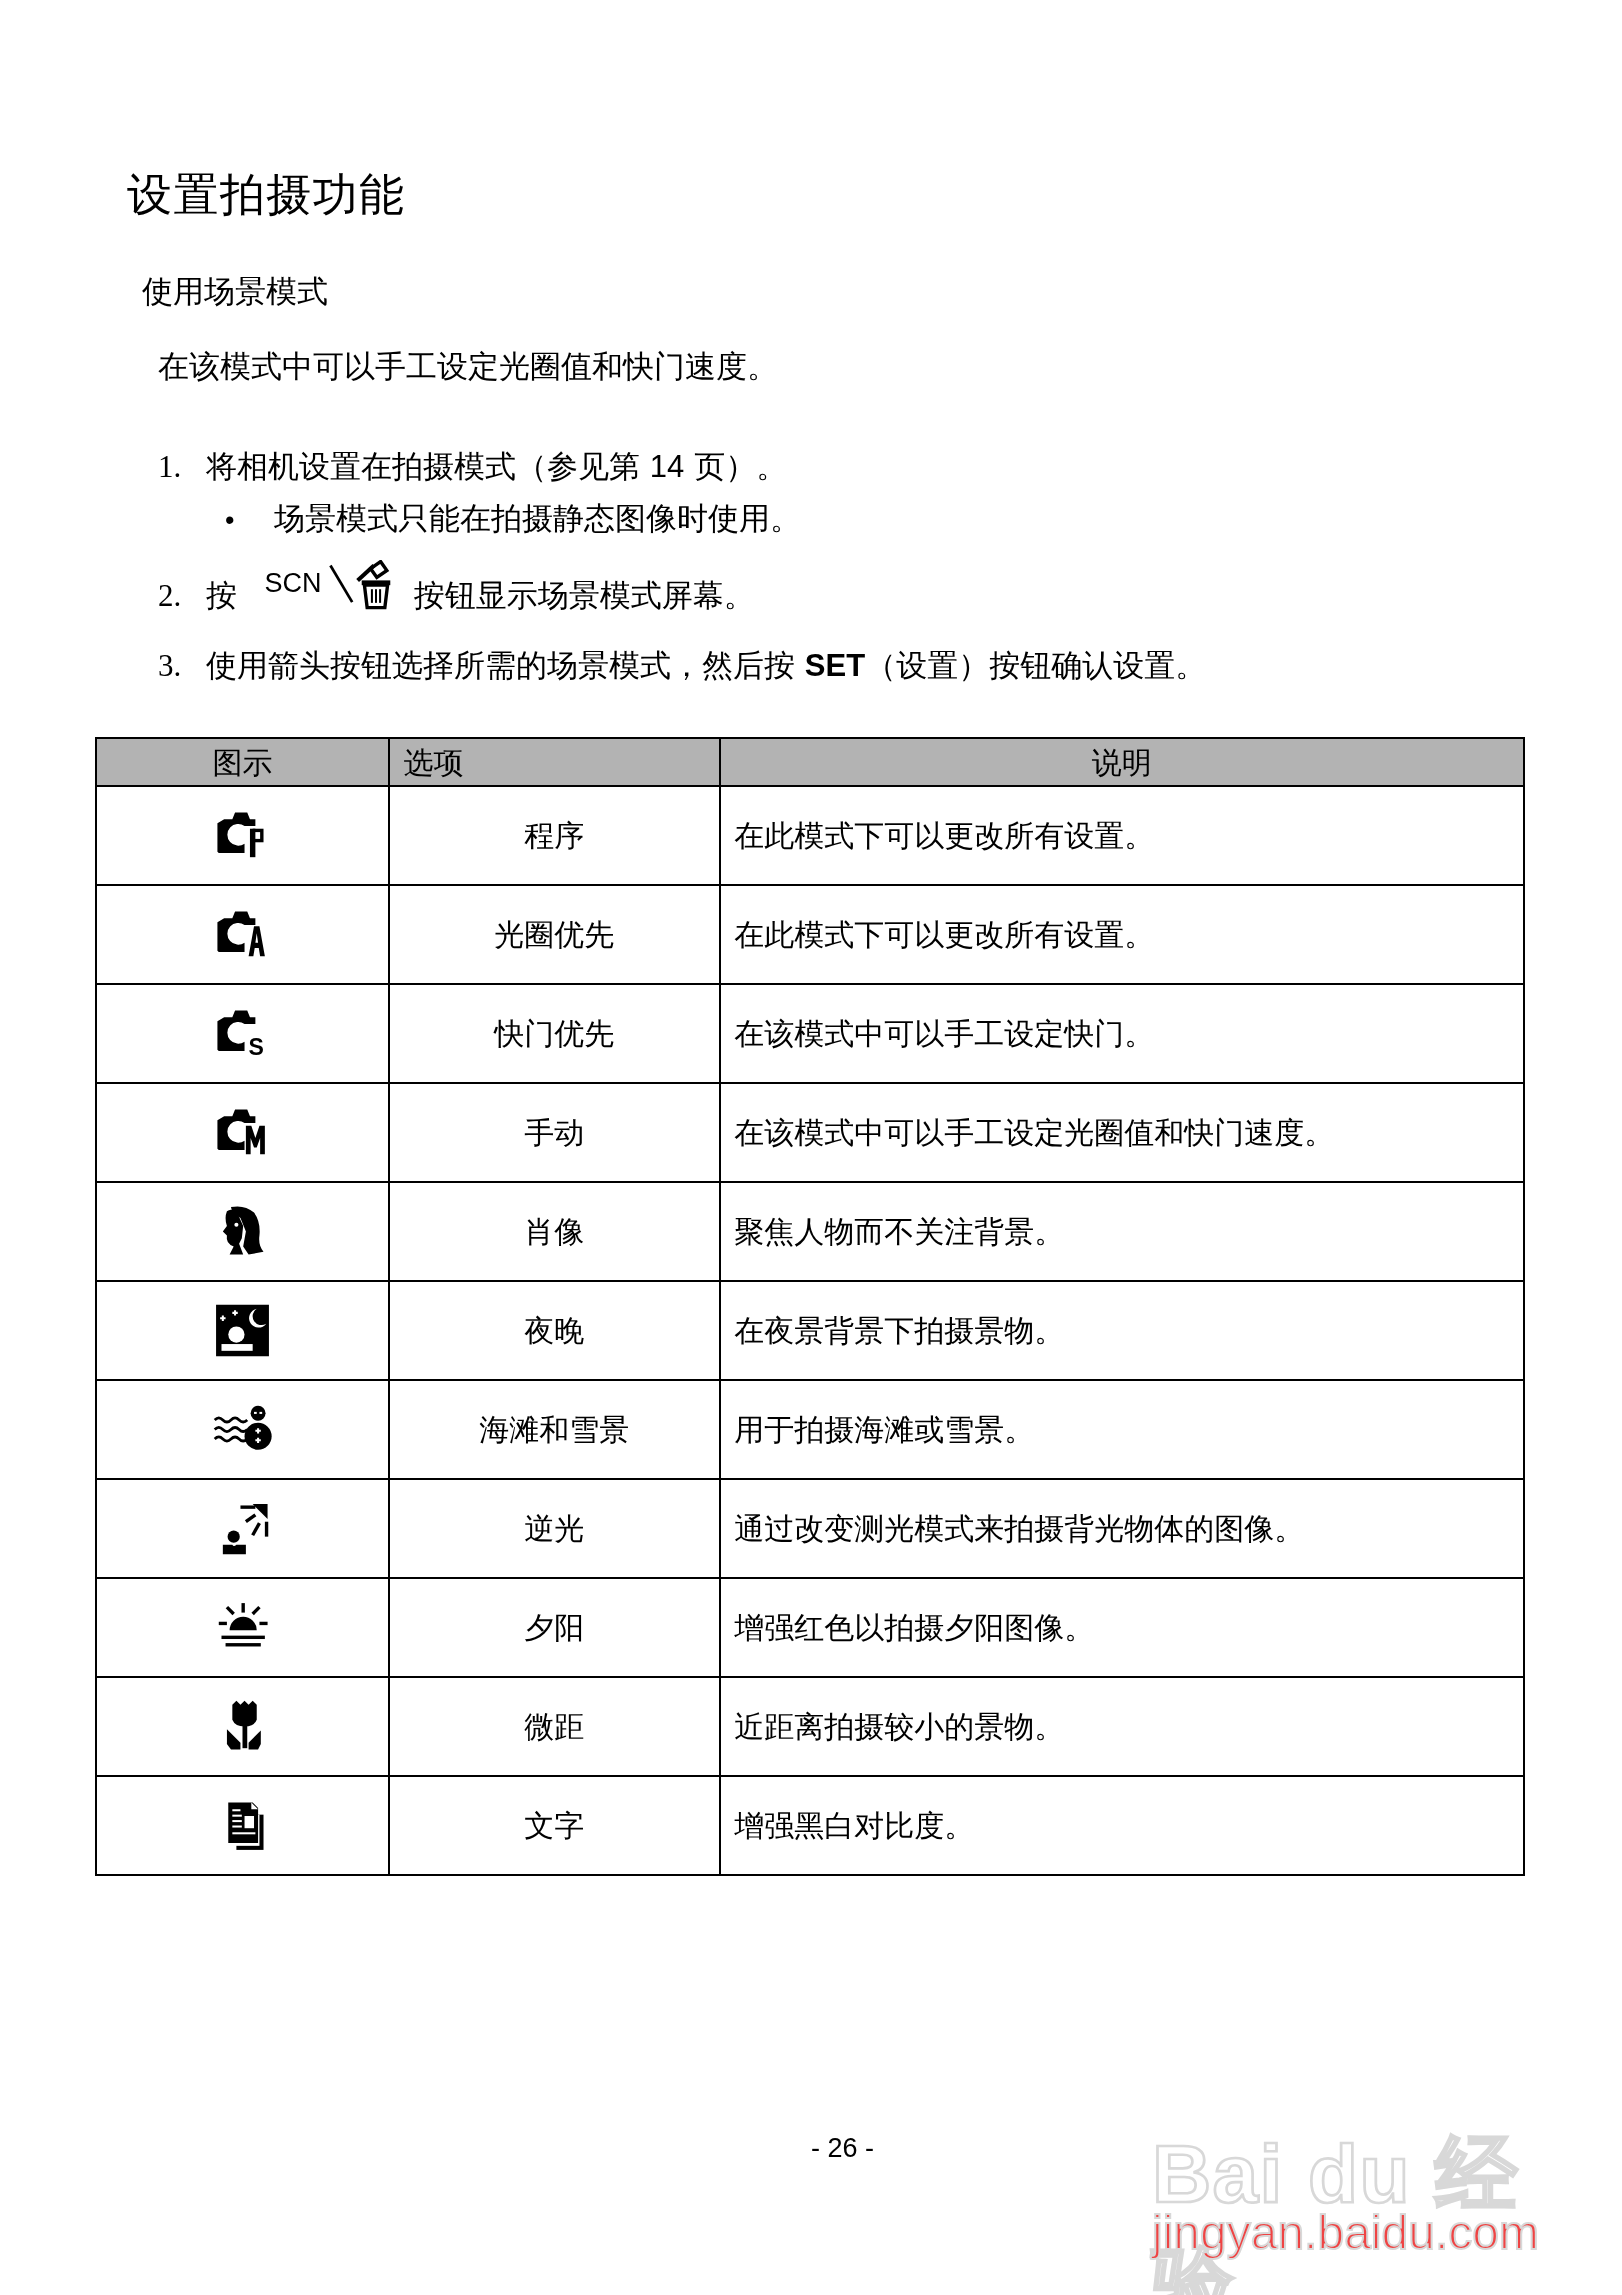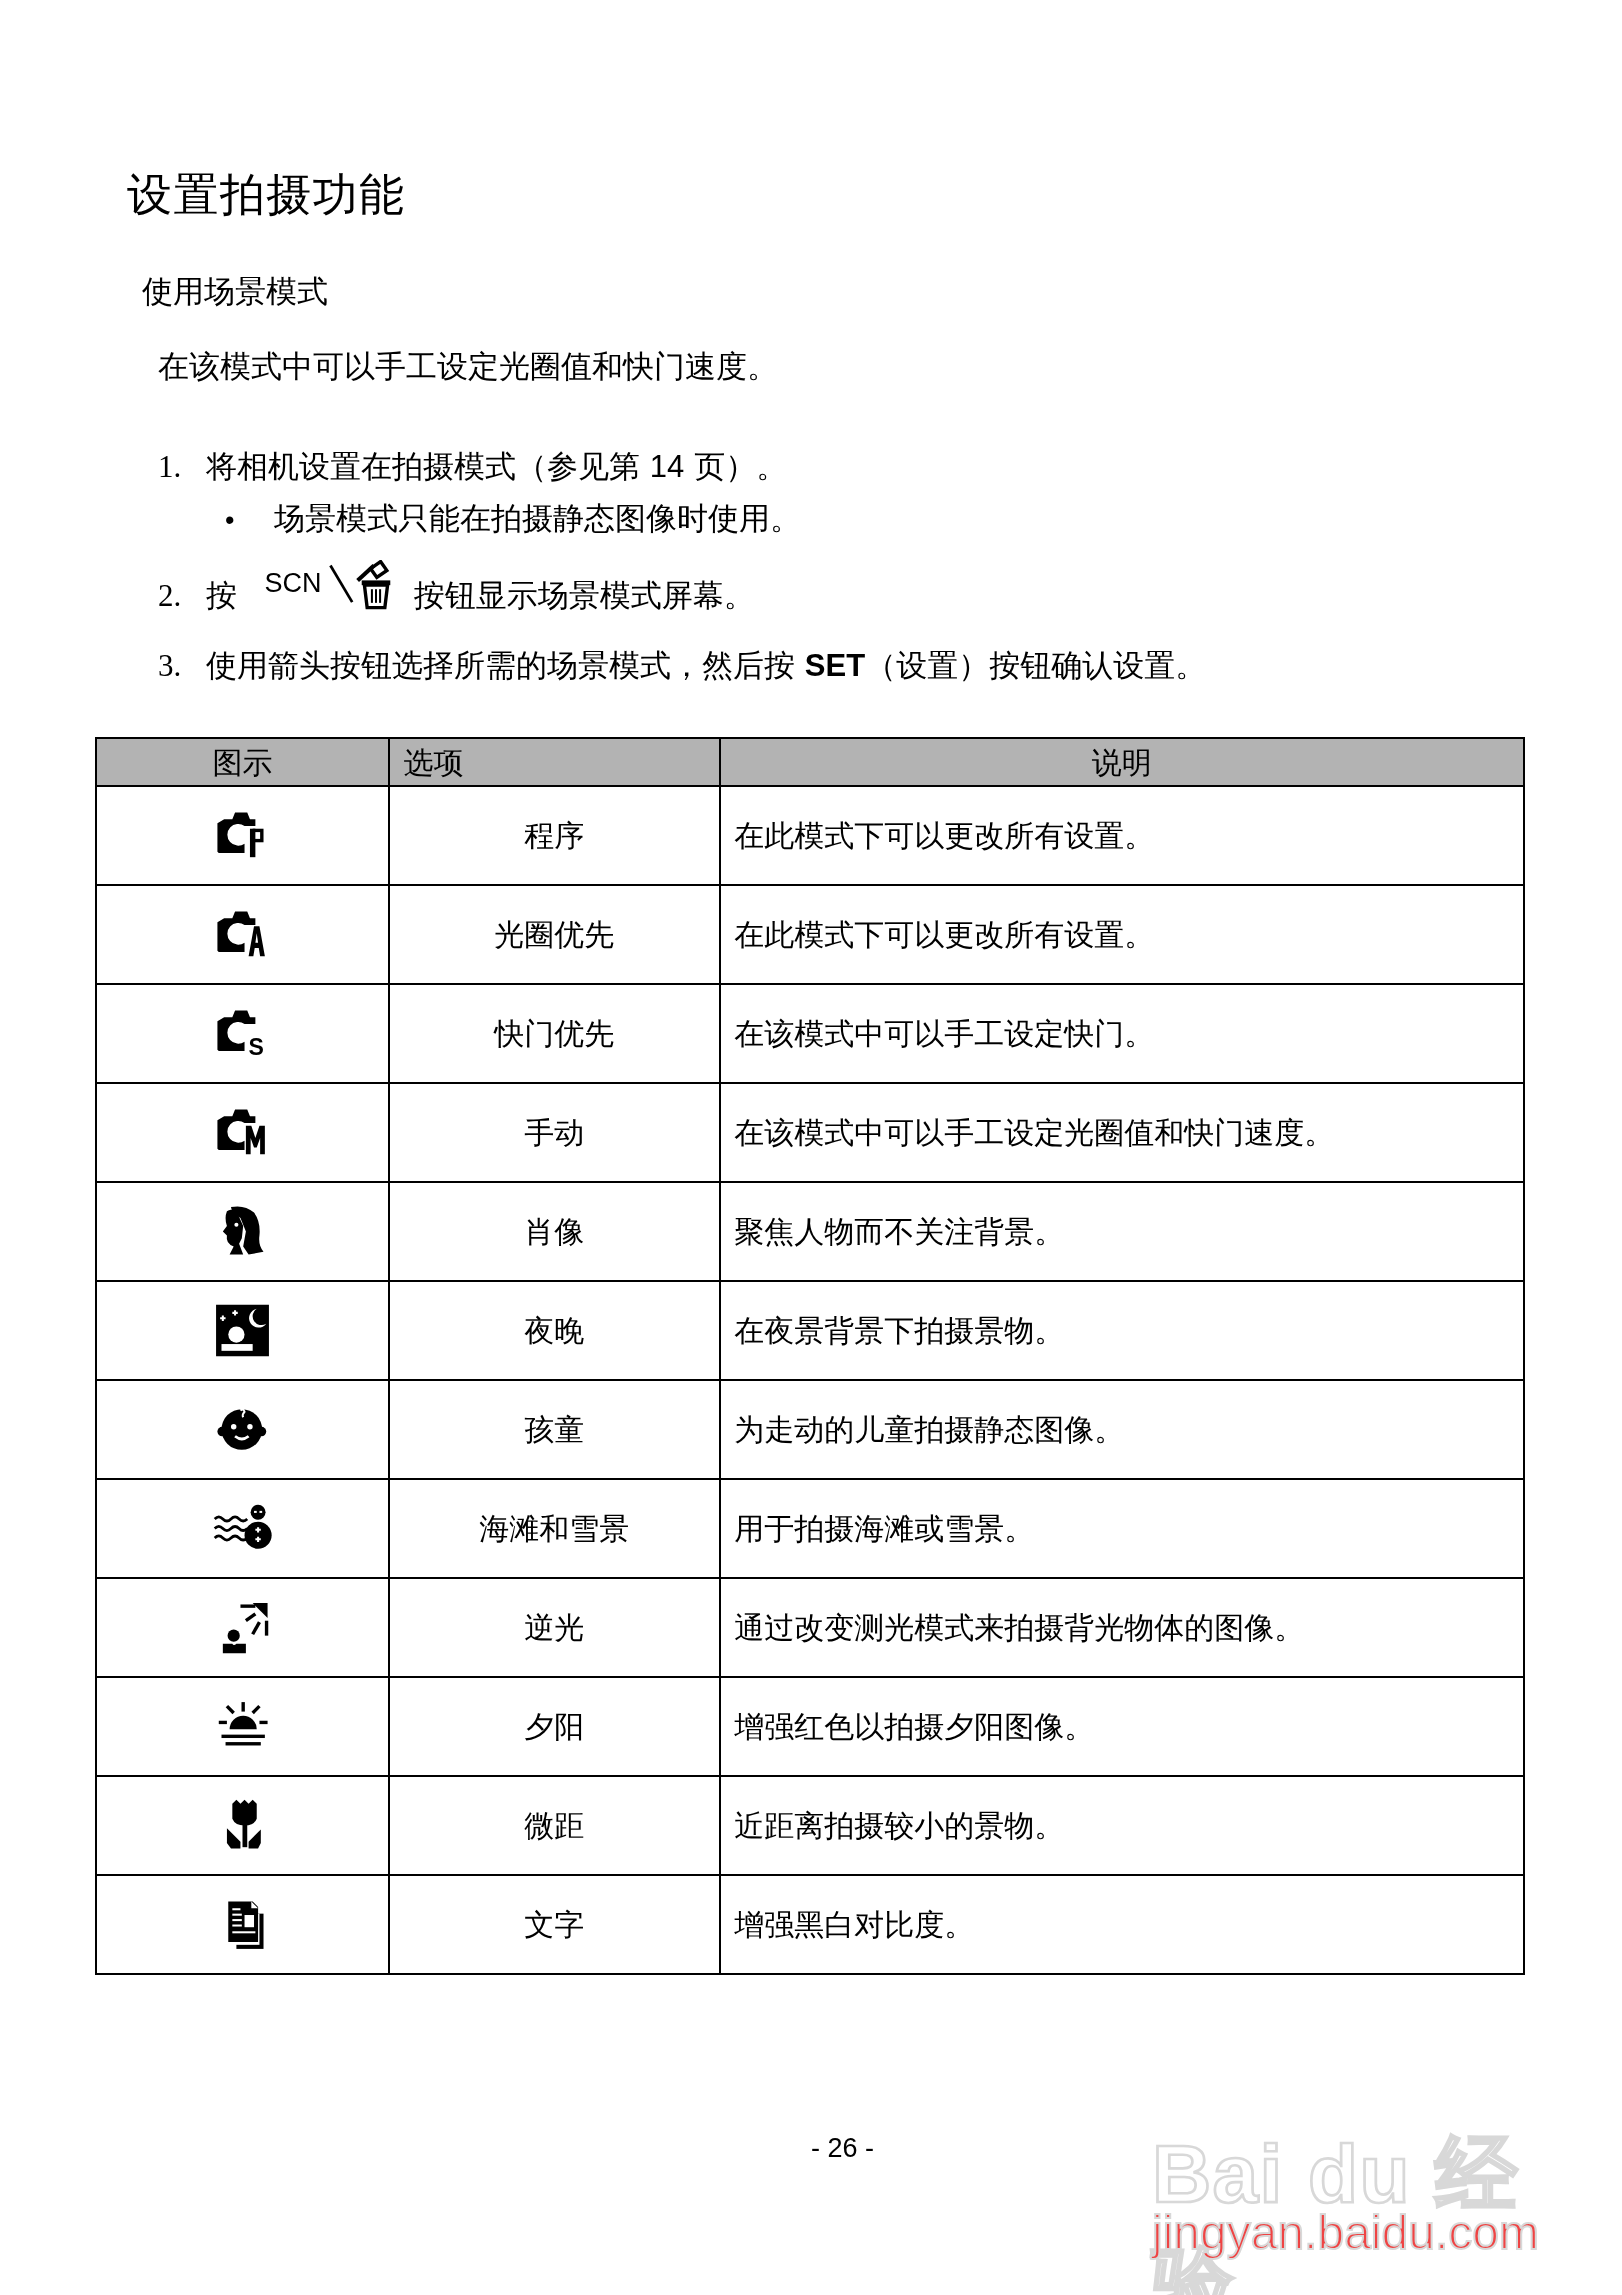--- a/index.html
+++ b/index.html
@@ -142,34 +142,20 @@
             <circle cx="36" cy="46" r="12" fill="#fff"></circle>
             <rect x="14" y="60" width="46" height="10" fill="#fff"></rect>
           </svg>
       </td>
       <td class="opt-cell">夜晚</td>
       <td class="desc-cell">在夜景背景下拍摄景物。</td>
     </tr>
     <tr>
       <td class="icon-cell">
         <svg class="icon" viewBox="0 0 90 80">
-            <circle cx="44" cy="40" r="30" fill="#000"></circle>
-            <rect x="8" y="36" width="72" height="14" rx="7" fill="#000"></rect>
-            <path d="M42 12 Q46 8 48 14 Q44 18 46 22" stroke="#fff" stroke-width="3" fill="none"></path>
-            <circle cx="32" cy="36" r="4" fill="#fff"></circle>
-            <circle cx="56" cy="36" r="4" fill="#fff"></circle>
-            <path d="M34 50 Q44 58 54 50" stroke="#fff" stroke-width="4" fill="none"></path>
-          </svg>
-      </td>
-      <td class="opt-cell">孩童</td>
-      <td class="desc-cell">为走动的儿童拍摄静态图像。</td>
-    </tr>
-    <tr>
-      <td class="icon-cell">
-        <svg class="icon" viewBox="0 0 90 80">
             <path d="M4 26 q6 -6 12 0 t12 0 t12 0 t12 0 M4 40 q6 -6 12 0 t12 0 t12 0 t12 0 M4 54 q6 -6 12 0 t12 0 t12 0 t12 0" stroke="#000" stroke-width="4" fill="none"></path>
             <circle cx="68" cy="16" r="11" fill="#000"></circle>
             <circle cx="68" cy="50" r="20" fill="#000"></circle>
             <rect x="62" y="14" width="4" height="3" fill="#fff"></rect>
             <rect x="70" y="14" width="4" height="3" fill="#fff"></rect>
             <path d="M64 42 h8 M68 38 v8 M64 56 h8 M68 52 v8" stroke="#fff" stroke-width="3"></path>
           </svg>
       </td>
       <td class="opt-cell">海滩和雪景</td>
       <td class="desc-cell">用于拍摄海滩或雪景。</td>

